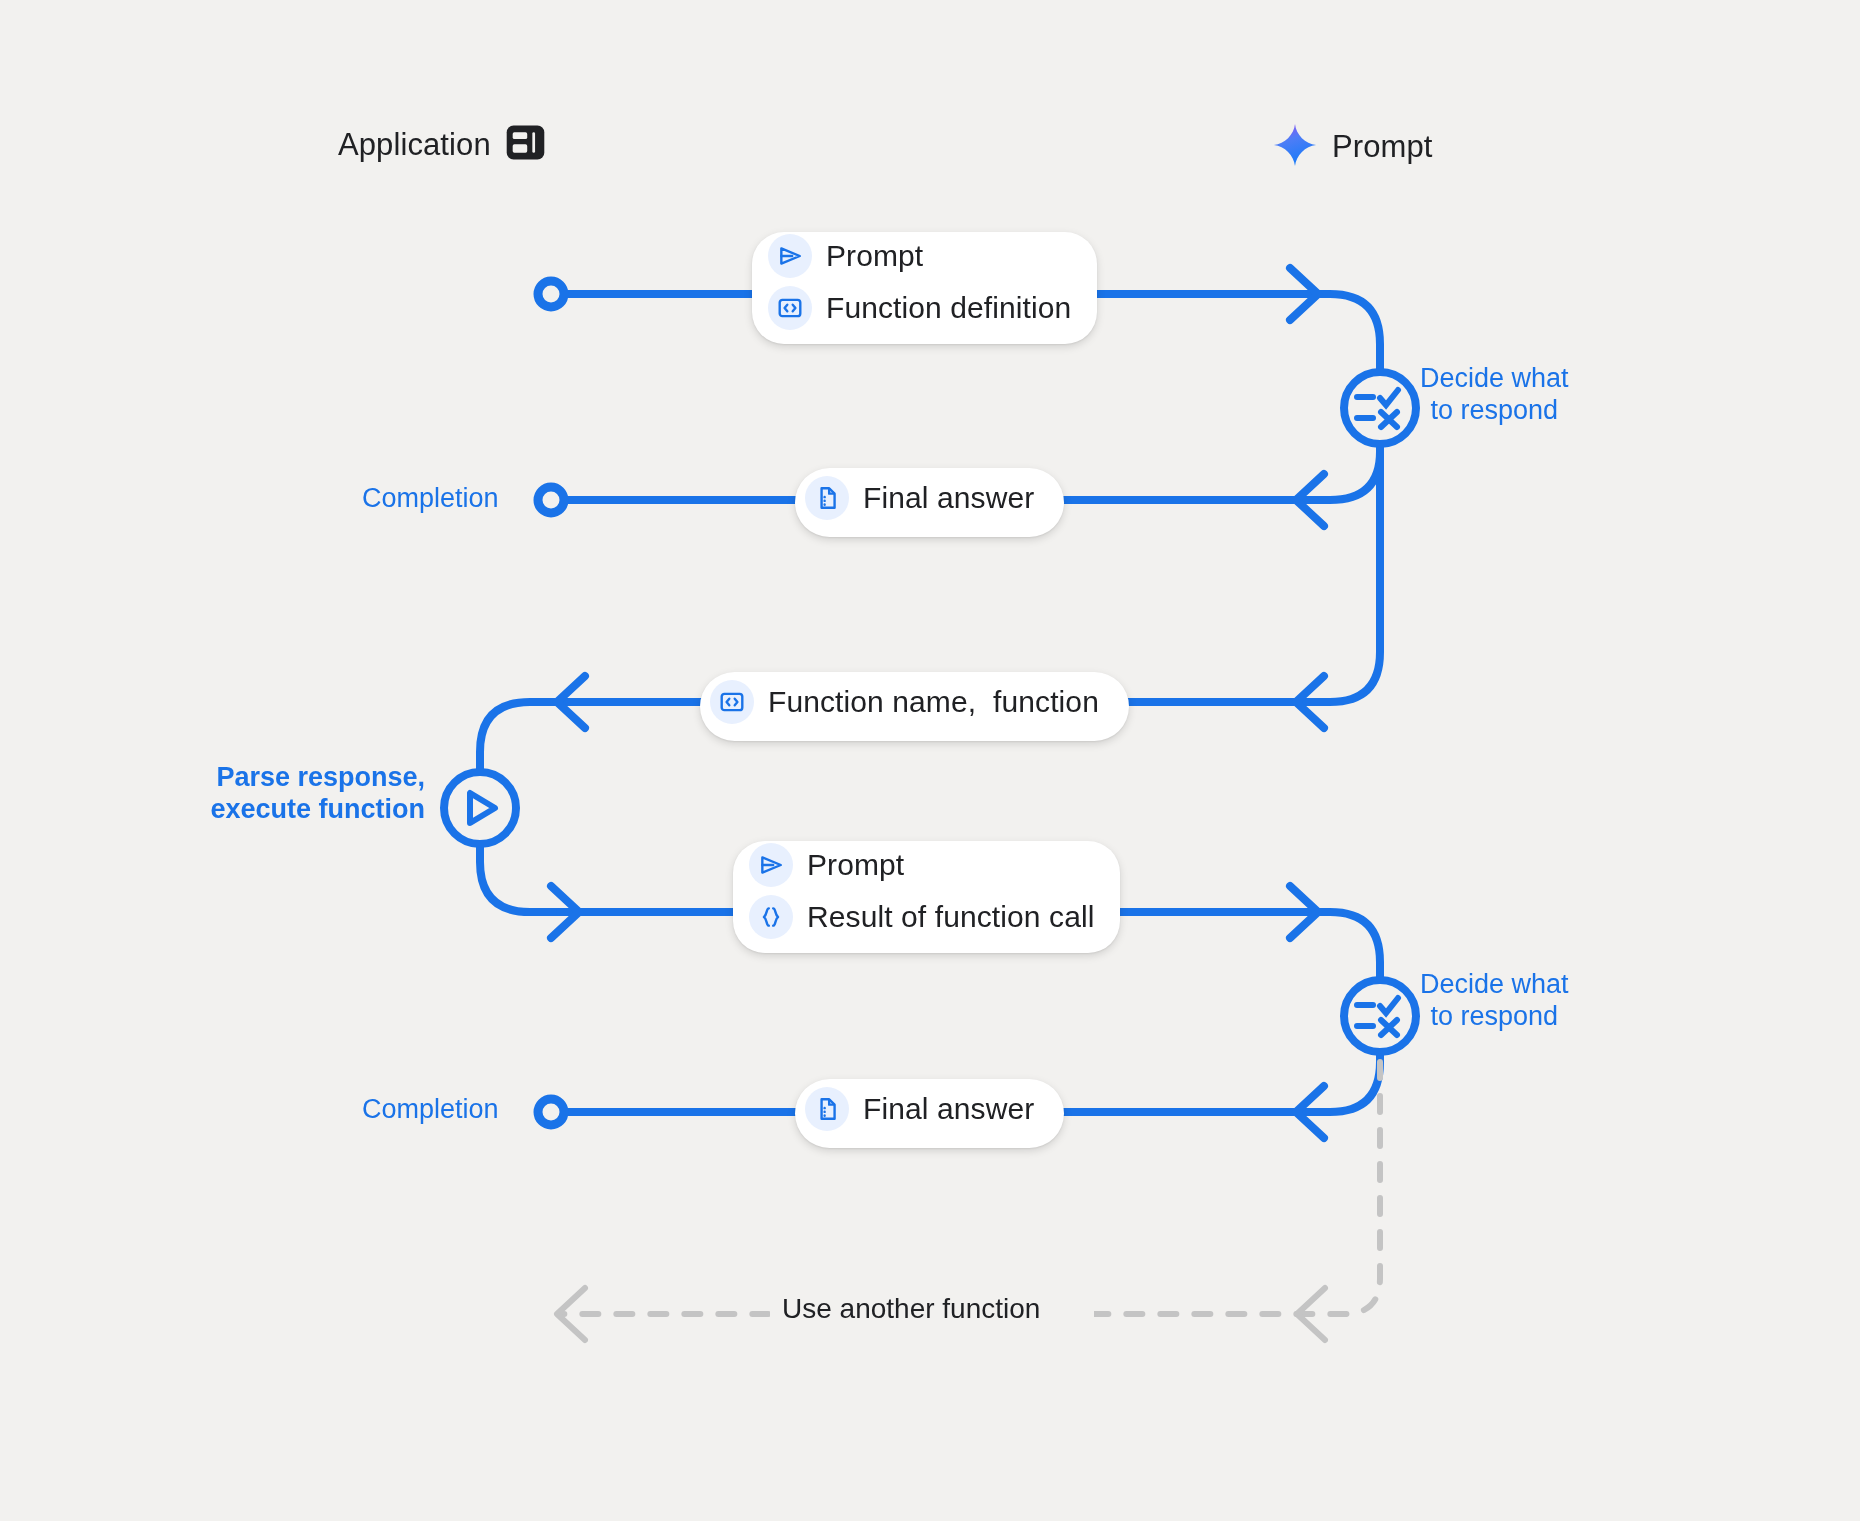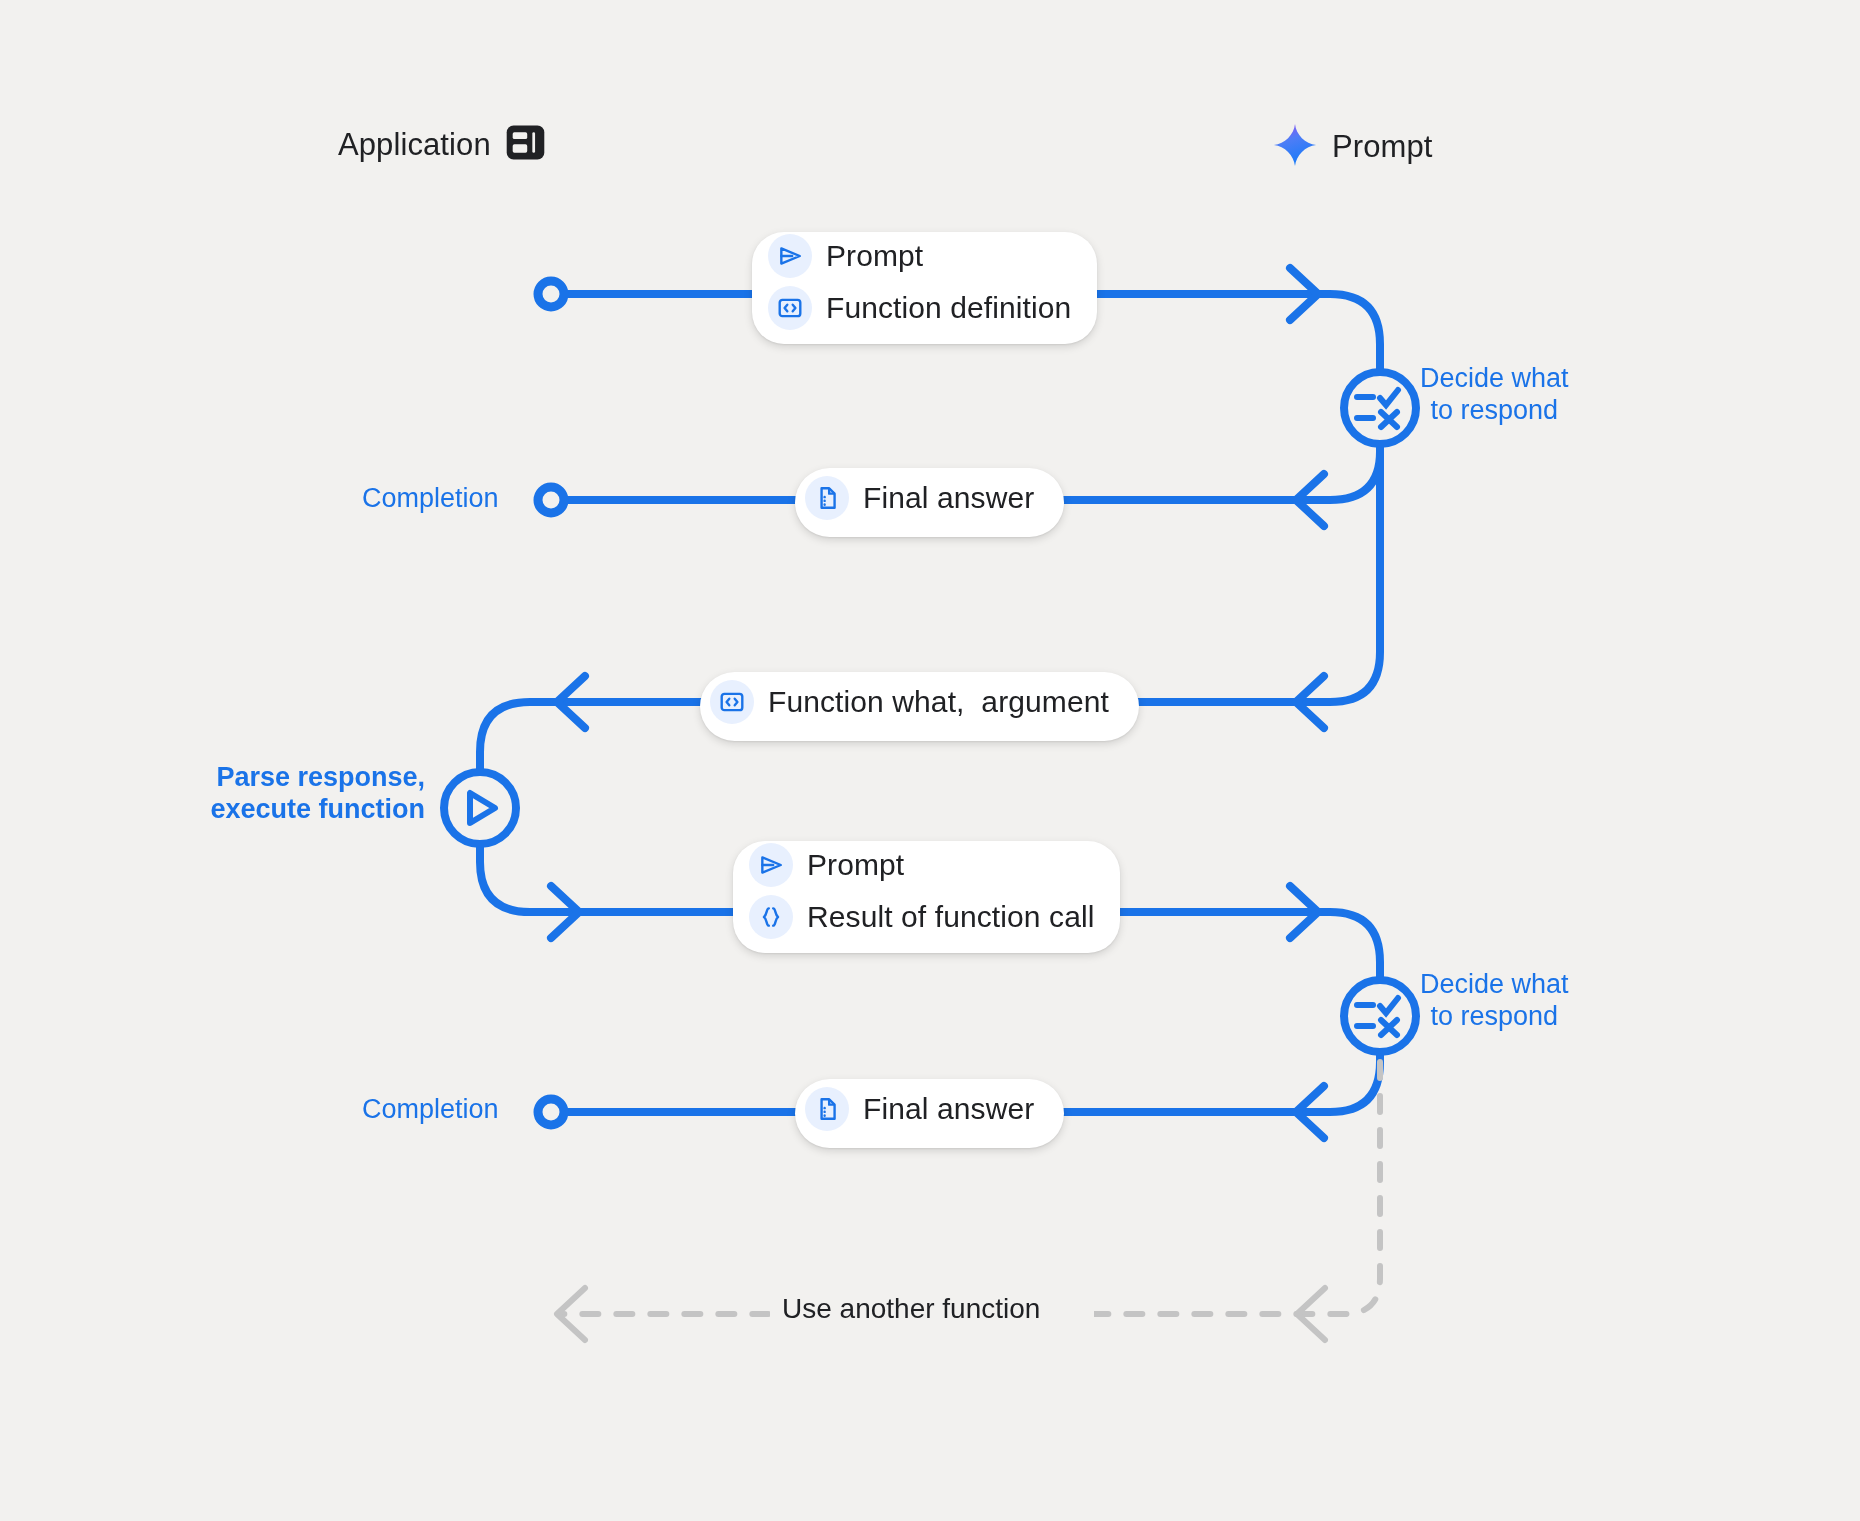--- a/index.html
+++ b/index.html
@@ -223,21 +223,21 @@
 
   <div class="card pill" id="card-fname">
     <div class="row">
       <span class="chip">
         <svg width="26" height="26" viewBox="0 0 24 24">
           <rect x="2.5" y="4.5" width="19" height="15" rx="2.5" fill="none" stroke="#1a73e8" stroke-width="2.2"></rect>
           <polyline points="9.5,9 7,12 9.5,15" fill="none" stroke="#1a73e8" stroke-width="2.2" stroke-linecap="round" stroke-linejoin="round"></polyline>
           <polyline points="14.5,9 17,12 14.5,15" fill="none" stroke="#1a73e8" stroke-width="2.2" stroke-linecap="round" stroke-linejoin="round"></polyline>
         </svg>
       </span>
-      <span class="txt">Function what,  argument</span>
+      <span class="txt">Function name,  function</span>
     </div>
   </div>
 
   <div class="card" id="card-prompt2">
     <div class="row">
       <span class="chip">
         <svg width="26" height="26" viewBox="0 0 24 24">
           <polygon points="4,5 21,12 4,19" fill="none" stroke="#1a73e8" stroke-width="2.2" stroke-linejoin="round"></polygon>
           <line x1="4" y1="12" x2="14" y2="12" stroke="#1a73e8" stroke-width="2.2" stroke-linecap="round"></line>
         </svg>

